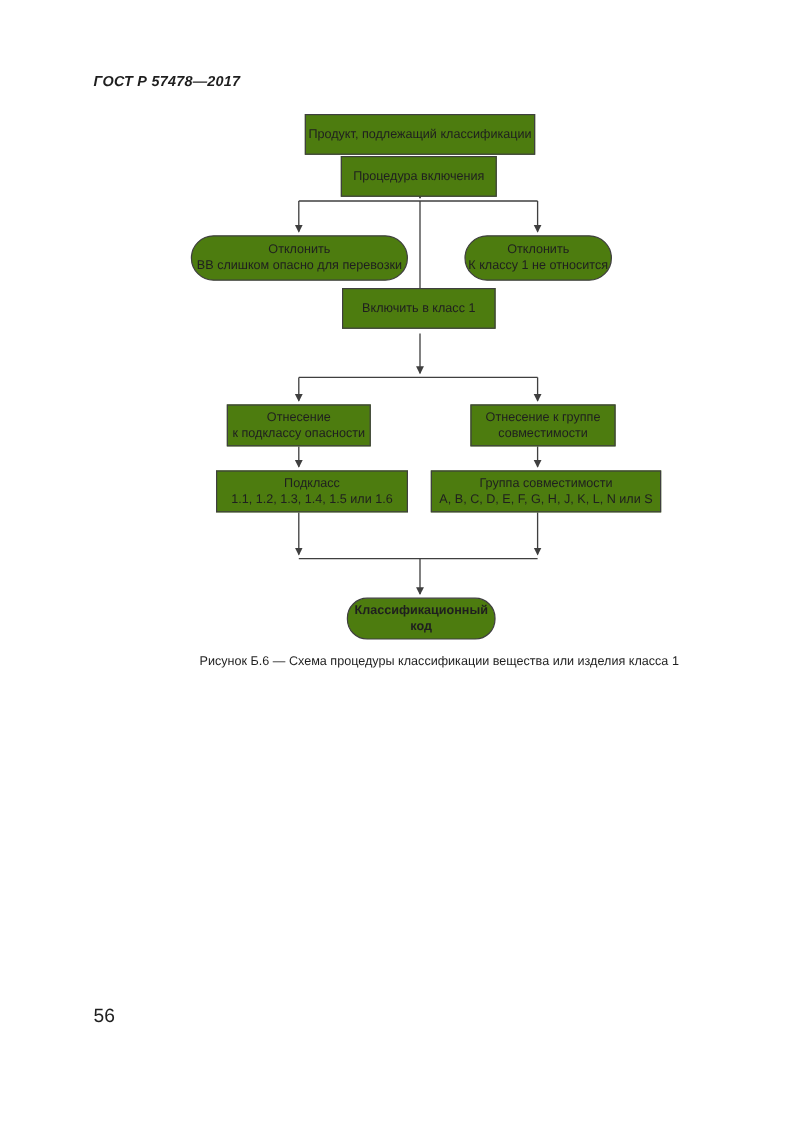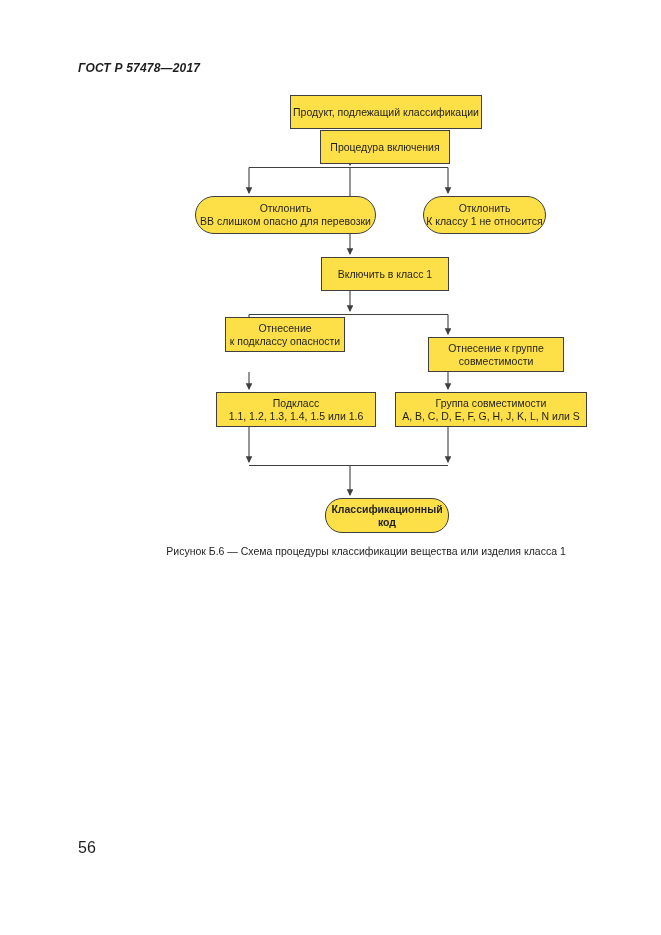--- a/index.html
+++ b/index.html
@@ -31,31 +31,30 @@
     position: absolute;
     left: 0;
     top: 0;
     width: 661px;
     height: 935px;
   }
   .node {
     position: absolute;
     box-sizing: border-box;
     border: 1px solid #3f3f3f;
-    background: #fde047;
+    background: #4d7c0f;
     display: flex;
     align-items: center;
     justify-content: center;
     text-align: center;
     font-size: 10.5px;
     line-height: 13px;
     color: #1f1f1f;
     white-space: pre-line;
     padding: 16px 2px;
-    margin-left: 36px;
   }
   .stadium {
     border-radius: 19px;
   }
   .caption {
     position: absolute;
     left: 366px;
     top: 545px;
     transform: translateX(-50%);
     font-size: 10.5px;
@@ -122,26 +121,26 @@
   <div class="node" style="left:254px; top:95px;  width:192px; height:20px;">Продукт, подлежащий классификации</div>
 
   <div class="node" style="left:284px; top:130px; width:130px; height:21px;">Процедура включения</div>
 
   <div class="node stadium" style="left:159px; top:196px; width:181px; height:38px;">Отклонить
 ВВ слишком опасно для перевозки</div>
 
   <div class="node stadium" style="left:387px; top:196px; width:123px; height:38px;">Отклонить
 К классу 1 не относится</div>
 
-  <div class="node" style="left:285px; top:257px; width:128px; height:21px;">Включить в класс 1</div>
+  <div class="node" style="left:285px; top:240px; width:128px; height:21px;">Включить в класс 1</div>
 
-  <div class="node" style="left:189px; top:317px; width:120px; height:35px;">Отнесение
+  <div class="node" style="left:189px; top:337px; width:120px; height:35px;">Отнесение
 к подклассу опасности</div>
 
-  <div class="node" style="left:392px; top:337px; width:136px; height:35px;">Отнесение к группе
+  <div class="node" style="left:392px; top:337px; width:121px; height:35px;">Отнесение к группе
 совместимости</div>
 
   <div class="node" style="left:180px; top:392px; width:160px; height:35px;">Подкласс
 1.1, 1.2, 1.3, 1.4, 1.5 или 1.6</div>
 
   <div class="node" style="left:359px; top:392px; width:192px; height:35px;text-align:center;">Группа совместимости
 A, B, C, D, E, F, G, H, J, K, L, N или S</div>
 
   <div class="node stadium" style="left:289px; top:498px; width:124px; height:35px; border-radius:17px;font-weight:bold;">Классификационный
 код</div>

